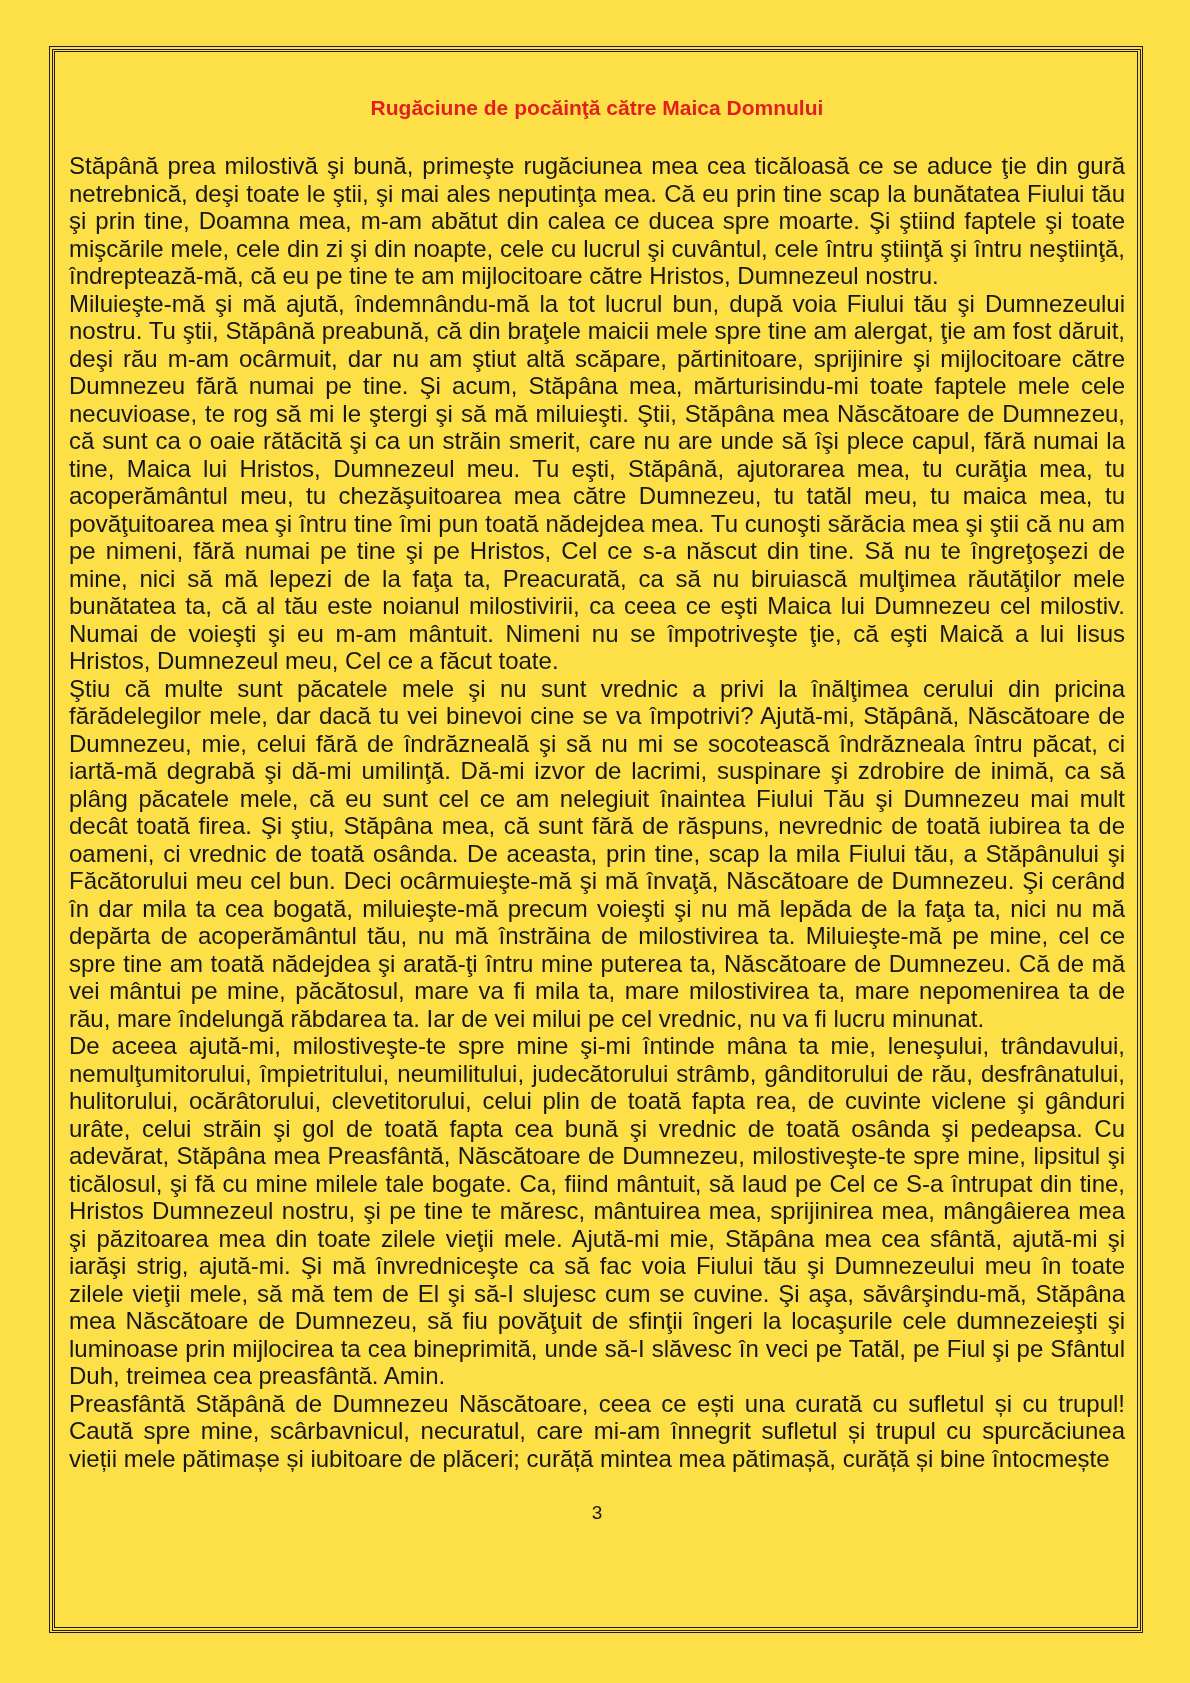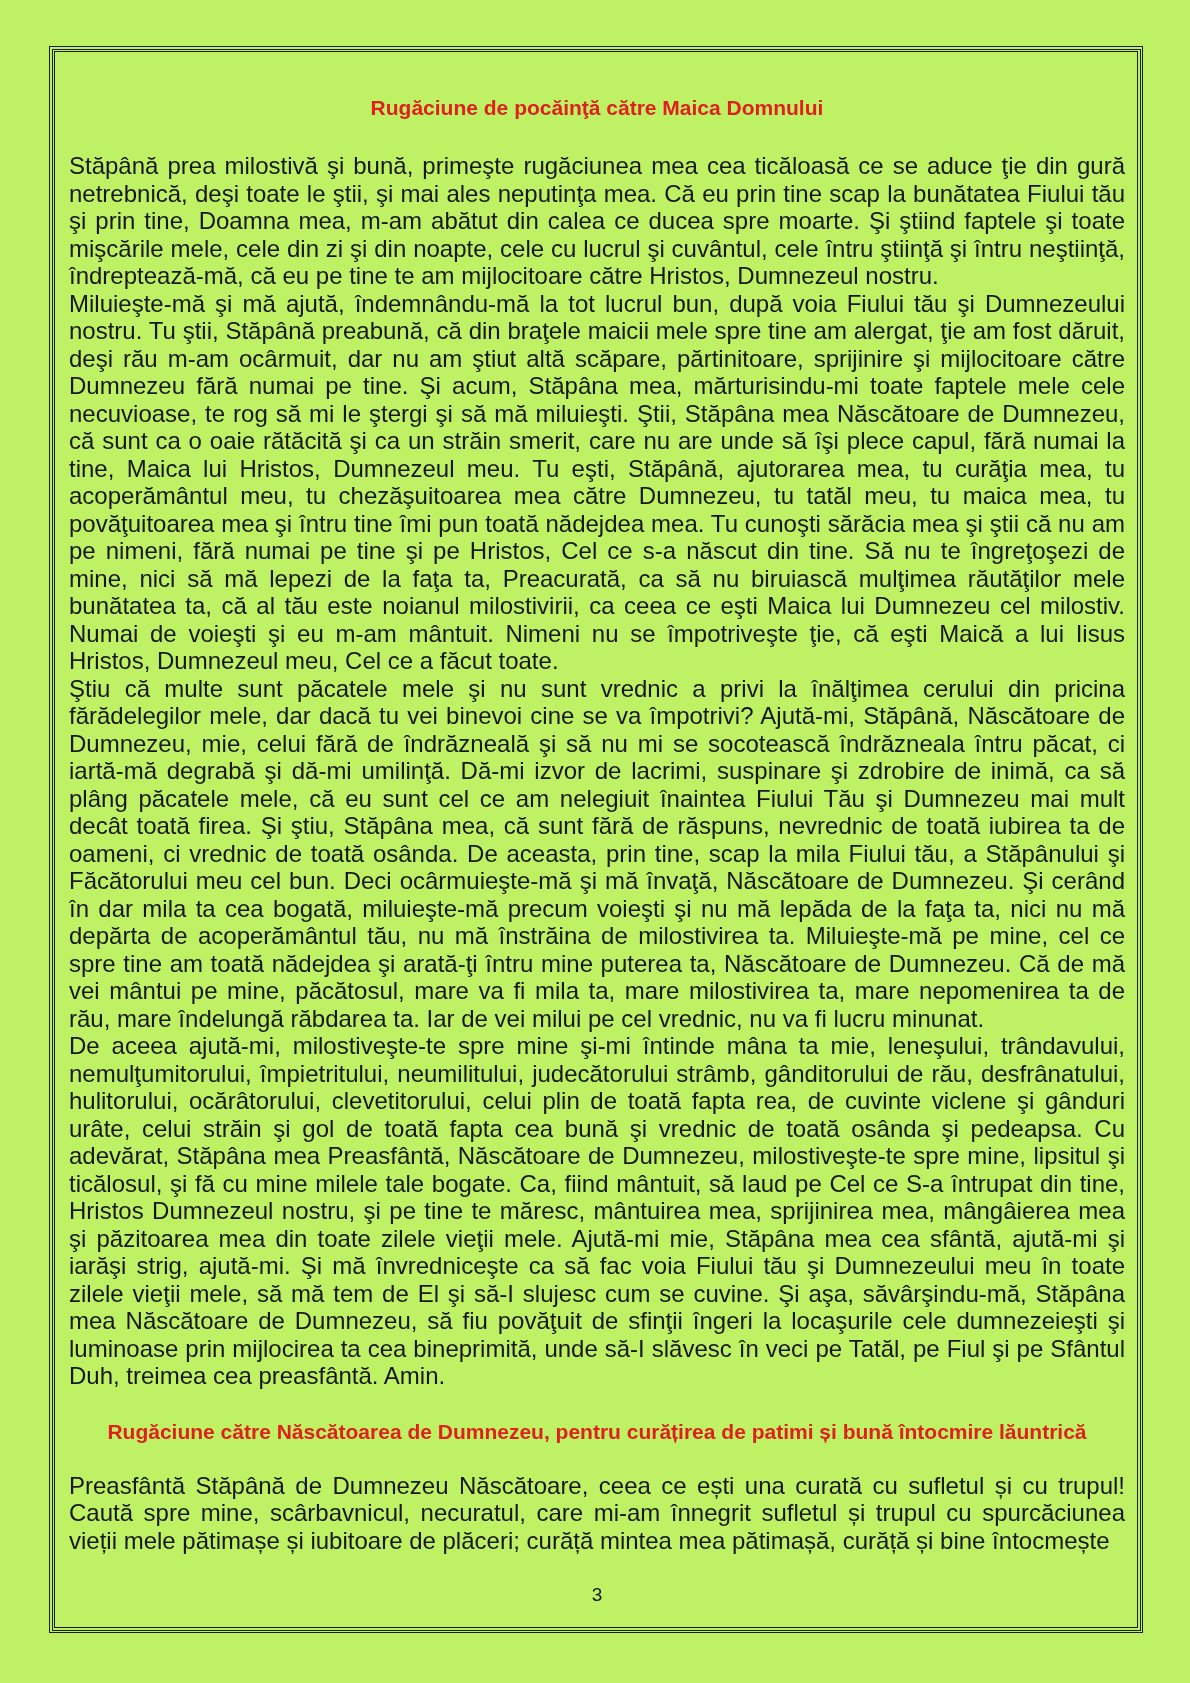--- a/index.html
+++ b/index.html
@@ -6,21 +6,21 @@
   html, body {
     background: #ffffff;
     width: 1190px;
     height: 1683px;
     font-family: "Liberation Sans", "DejaVu Sans", sans-serif;
   }
   .page {
     position: relative;
     width: 1190px;
     height: 1683px;
-    background: #bef264;
+    background: #fde047;
     overflow: hidden;
   }
   
   .frame-outer {
     position: absolute;
     left: 49px;
     top: 46px;
     width: 1094px;
     height: 1587px;
     border: 1.5px solid #1c1c1c;
@@ -79,21 +79,20 @@
           <h1 class="section-title title-1">Rugăciune de pocăinţă către Maica Domnului</h1>
 
           <p class="body-par">Stăpână prea milostivă şi bună, primeşte rugăciunea mea cea ticăloasă ce se aduce ţie din gură netrebnică, deşi toate le ştii, şi mai ales neputinţa mea. Că eu prin tine scap la bunătatea Fiului tău şi prin tine, Doamna mea, m-am abătut din calea ce ducea spre moarte. Şi ştiind faptele şi toate mişcările mele, cele din zi şi din noapte, cele cu lucrul şi cuvântul, cele întru ştiinţă şi întru neştiinţă, îndreptează-mă, că eu pe tine te am mijlocitoare către Hristos, Dumnezeul nostru.</p>
 
           <p class="body-par">Miluieşte-mă şi mă ajută, îndemnându-mă la tot lucrul bun, după voia Fiului tău şi Dumnezeului nostru. Tu ştii, Stăpână preabună, că din braţele maicii mele spre tine am alergat, ţie am fost dăruit, deşi rău m-am ocârmuit, dar nu am ştiut altă scăpare, părtinitoare, sprijinire şi mijlocitoare către Dumnezeu fără numai pe tine. Şi acum, Stăpâna mea, mărturisindu-mi toate faptele mele cele necuvioase, te rog să mi le ştergi şi să mă miluieşti. Ştii, Stăpâna mea Născătoare de Dumnezeu, că sunt ca o oaie rătăcită şi ca un străin smerit, care nu are unde să îşi plece capul, fără numai la tine, Maica lui Hristos, Dumnezeul meu. Tu eşti, Stăpână, ajutorarea mea, tu curăţia mea, tu acoperământul meu, tu chezăşuitoarea mea către Dumnezeu, tu tatăl meu, tu maica mea, tu povăţuitoarea mea şi întru tine îmi pun toată nădejdea mea. Tu cunoşti sărăcia mea şi ştii că nu am pe nimeni, fără numai pe tine şi pe Hristos, Cel ce s-a născut din tine. Să nu te îngreţoşezi de mine, nici să mă lepezi de la faţa ta, Preacurată, ca să nu biruiască mulţimea răutăţilor mele bunătatea ta, că al tău este noianul milostivirii, ca ceea ce eşti Maica lui Dumnezeu cel milostiv. Numai de voieşti şi eu m-am mântuit. Nimeni nu se împotriveşte ţie, că eşti Maică a lui Iisus Hristos, Dumnezeul meu, Cel ce a făcut toate.</p>
 
           <p class="body-par">Ştiu că multe sunt păcatele mele şi nu sunt vrednic a privi la înălţimea cerului din pricina fărădelegilor mele, dar dacă tu vei binevoi cine se va împotrivi? Ajută-mi, Stăpână, Născătoare de Dumnezeu, mie, celui fără de îndrăzneală şi să nu mi se socotească îndrăzneala întru păcat, ci iartă-mă degrabă şi dă-mi umilinţă. Dă-mi izvor de lacrimi, suspinare şi zdrobire de inimă, ca să plâng păcatele mele, că eu sunt cel ce am nelegiuit înaintea Fiului Tău şi Dumnezeu mai mult decât toată firea. Şi ştiu, Stăpâna mea, că sunt fără de răspuns, nevrednic de toată iubirea ta de oameni, ci vrednic de toată osânda. De aceasta, prin tine, scap la mila Fiului tău, a Stăpânului şi Făcătorului meu cel bun. Deci ocârmuieşte-mă şi mă învaţă, Născătoare de Dumnezeu. Şi cerând în dar mila ta cea bogată, miluieşte-mă precum voieşti şi nu mă lepăda de la faţa ta, nici nu mă depărta de acoperământul tău, nu mă înstrăina de milostivirea ta. Miluieşte-mă pe mine, cel ce spre tine am toată nădejdea şi arată-ţi întru mine puterea ta, Născătoare de Dumnezeu. Că de mă vei mântui pe mine, păcătosul, mare va fi mila ta, mare milostivirea ta, mare nepomenirea ta de rău, mare îndelungă răbdarea ta. Iar de vei milui pe cel vrednic, nu va fi lucru minunat.</p>
 
           <p class="body-par">De aceea ajută-mi, milostiveşte-te spre mine şi-mi întinde mâna ta mie, leneşului, trândavului, nemulţumitorului, împietritului, neumilitului, judecătorului strâmb, gânditorului de rău, desfrânatului, hulitorului, ocărâtorului, clevetitorului, celui plin de toată fapta rea, de cuvinte viclene şi gânduri urâte, celui străin şi gol de toată fapta cea bună şi vrednic de toată osânda şi pedeapsa. Cu adevărat, Stăpâna mea Preasfântă, Născătoare de Dumnezeu, milostiveşte-te spre mine, lipsitul şi ticălosul, şi fă cu mine milele tale bogate. Ca, fiind mântuit, să laud pe Cel ce S-a întrupat din tine, Hristos Dumnezeul nostru, şi pe tine te măresc, mântuirea mea, sprijinirea mea, mângâierea mea şi păzitoarea mea din toate zilele vieţii mele. Ajută-mi mie, Stăpâna mea cea sfântă, ajută-mi şi iarăşi strig, ajută-mi. Şi mă învredniceşte ca să fac voia Fiului tău şi Dumnezeului meu în toate zilele vieţii mele, să mă tem de El şi să-I slujesc cum se cuvine. Şi aşa, săvârşindu-mă, Stăpâna mea Născătoare de Dumnezeu, să fiu povăţuit de sfinţii îngeri la locaşurile cele dumnezeieşti şi luminoase prin mijlocirea ta cea bineprimită, unde să-I slăvesc în veci pe Tatăl, pe Fiul şi pe Sfântul Duh, treimea cea preasfântă. Amin.</p>
 
-          <h2 class="section-title title-2">Rugăciune către Născătoarea de Dumnezeu, pentru curățirea de patimi și bună întocmire lăuntrică</h2>
 
           <p class="body-par">Preasfântă Stăpână de Dumnezeu Născătoare, ceea ce ești una curată cu sufletul și cu trupul! Caută spre mine, scârbavnicul, necuratul, care mi-am înnegrit sufletul și trupul cu spurcăciunea vieții mele pătimașe și iubitoare de plăceri; curăță mintea mea pătimașă, curăță și bine întocmește</p>
 
           <div class="page-number">3</div>
 
         </div>
       </div>
     </div>
   </div>
 </div>

